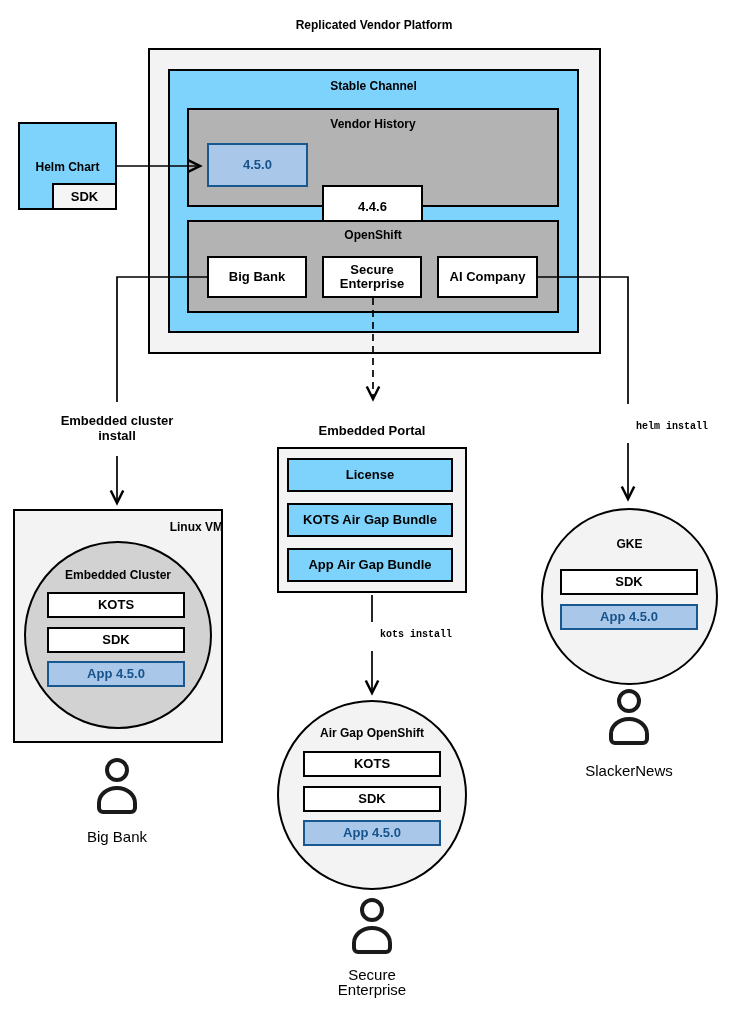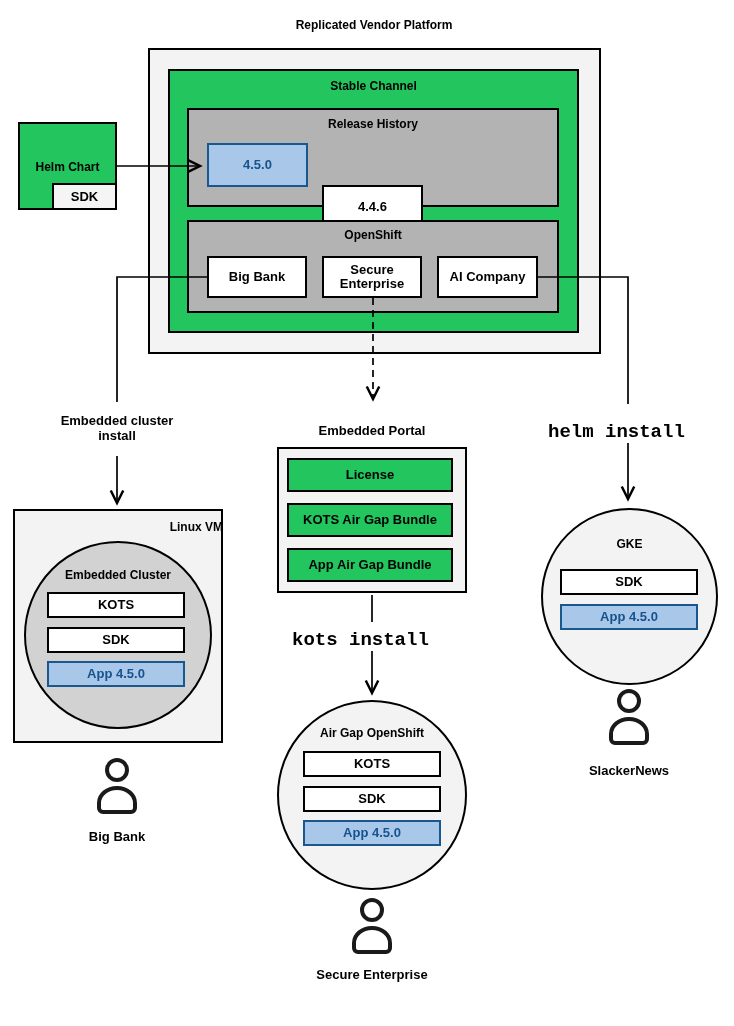--- a/index.html
+++ b/index.html
@@ -4,48 +4,48 @@
 <style>
   html,body{margin:0;padding:0;background:#ffffff;}
   #canvas{
     position:relative;width:734px;height:1026px;background:#ffffff;
     font-family:"Liberation Sans","DejaVu Sans",sans-serif;
     color:#000;overflow:hidden;
   }
   .abs{position:absolute;box-sizing:border-box;}
   .box{border:2px solid #000;}
   .fill-lightest{background:#f3f3f3;}
-  .fill-light{background:#22c55e;}
+  .fill-light{background:#7dd3fc;}
   .fill-mid{background:#b3b3b3;}
   .fill-circle{background:#d2d2d2;}
   .fill-white{background:#ffffff;}
   .ttl{font-weight:bold;font-size:12px;text-align:center;line-height:15px;}
   .cell{display:flex;align-items:center;justify-content:center;
         font-weight:bold;font-size:13px;text-align:center;line-height:14px;}
   .circle{border:2px solid #000;border-radius:50%;}
-  .mono{font-family:"Liberation Mono","DejaVu Sans Mono",monospace;font-weight:bold;font-size:19px;text-align:left;}
+  .mono{font-family:"Liberation Mono","DejaVu Sans Mono",monospace;font-weight:bold;font-size:10px;text-align:right;}
   .edge-label{font-weight:bold;font-size:13px;text-align:center;line-height:15px;}
-  .person-label{font-weight:bold;font-size:13px;text-align:center;line-height:15px;}
+  .person-label{font-weight:normal;font-size:15px;text-align:center;line-height:15px;}
   svg.connectors{position:absolute;left:0;top:0;pointer-events:none;}
   .person-icon{display:block;}
 </style>
 </head>
 <body>
 
 <div id="canvas">
 
   <div class="abs ttl" style="left:224px;top:18px;width:300px;">Replicated Vendor Platform</div>
 
   <div class="abs box fill-lightest" style="left:148px;top:48px;width:453px;height:306px;"></div>
 
   <div class="abs box fill-light" style="left:168px;top:69px;width:411px;height:264px;"></div>
   <div class="abs ttl" style="left:168px;top:79px;width:411px;">Stable Channel</div>
 
   <div class="abs box fill-mid" style="left:187px;top:108px;width:372px;height:99px;"></div>
-  <div class="abs ttl" style="left:187px;top:117px;width:372px;">Release History</div>
+  <div class="abs ttl" style="left:187px;top:117px;width:372px;">Vendor History</div>
   <div class="abs box cell hl" style="left: 207px; top: 143px; width: 101px; height: 44px; background: rgb(169, 199, 233); border-color: rgb(25, 87, 143); color: rgb(22, 83, 140);">4.5.0</div>
   <div class="abs box cell fill-white" style="left:322px;top:143px;width:101px;height:44px;margin-top:42px;">4.4.6</div>
 
   <div class="abs box fill-mid" style="left:187px;top:220px;width:372px;height:93px;"></div>
   <div class="abs ttl" style="left:187px;top:228px;width:372px;">OpenShift</div>
   <div class="abs box cell fill-white" style="left:207px;top:256px;width:100px;height:42px;">Big Bank</div>
   <div class="abs box cell fill-white" style="left:322px;top:256px;width:100px;height:42px;">Secure Enterprise</div>
   <div class="abs box cell fill-white" style="left:437px;top:256px;width:101px;height:42px;">AI Company</div>
 
   <div class="abs box fill-light" style="left:18px;top:122px;width:99px;height:88px;">

